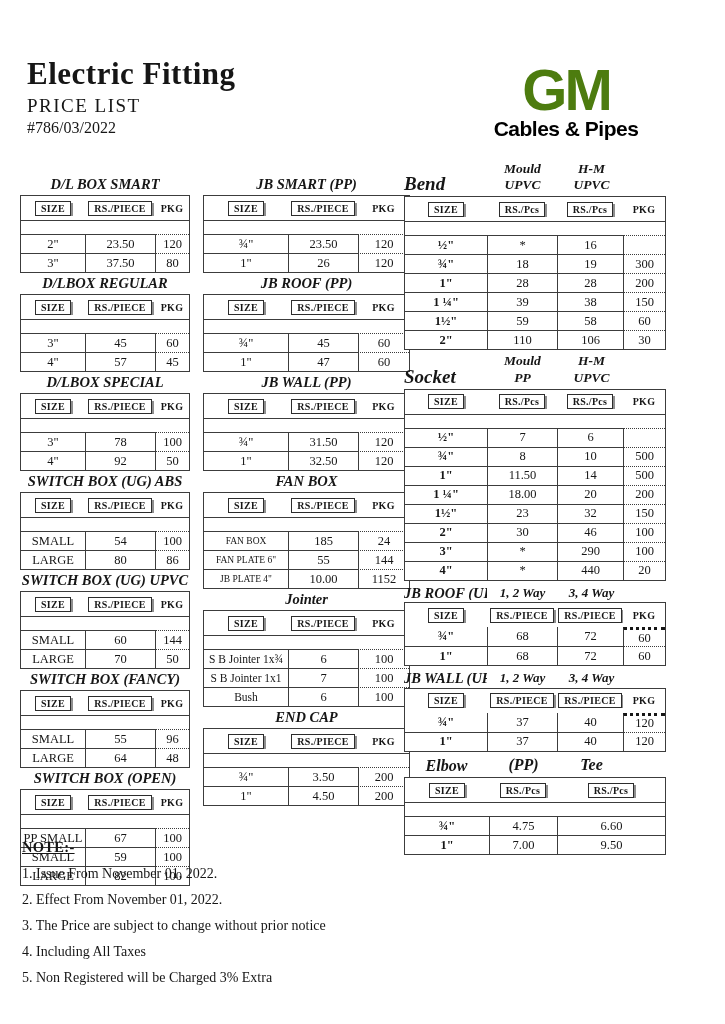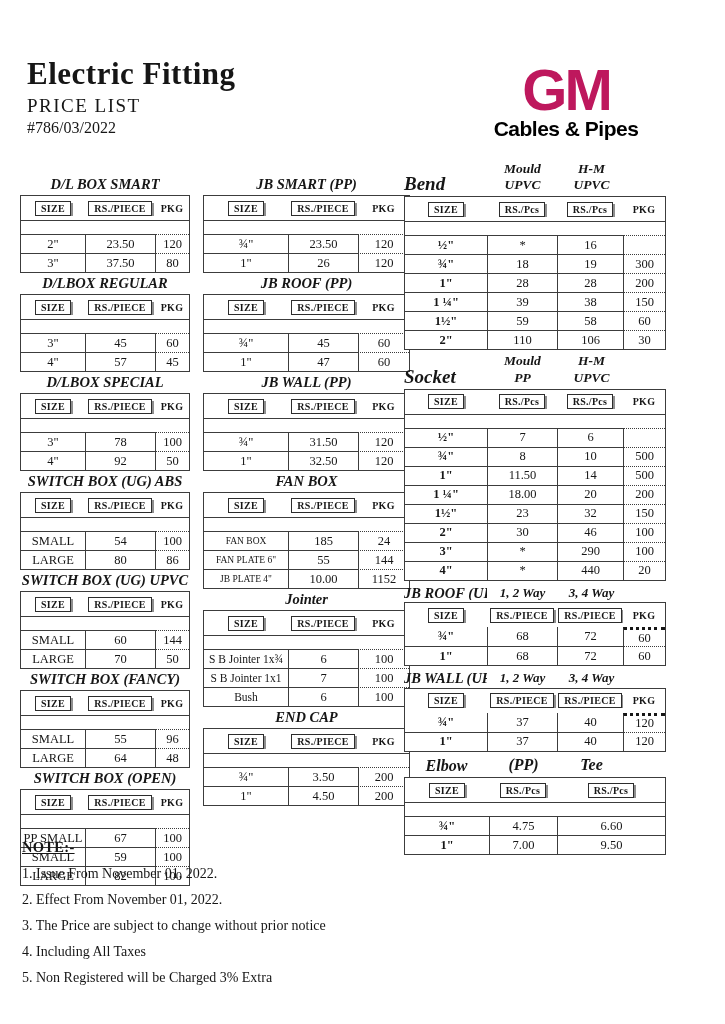--- a/index.html
+++ b/index.html
@@ -77,21 +77,21 @@
 <body>
 
 <div class="page">
 
   <div class="hdr">
     <div class="doc-title">Electric Fitting</div>
     <div class="doc-sub">PRICE LIST</div>
     <div class="doc-ref">#786/03/2022</div>
   </div>
   <div class="logo">
-    <div class="logo-mark" style="color: #be185d;">GM</div>
+    <div class="logo-mark" style="color: #4d7c0f;">GM</div>
     <div class="logo-name">Cables &amp; Pipes</div>
   </div>
 
   <div class="col" id="c1">
     <div class="tbl-wrap">
       <div class="tbl-title">D/L BOX SMART</div>
       <div class="grid gL">
           <div class="trow thead">
             <div class="tcell hcell c0">
               <div class="hbox">SIZE</div>

